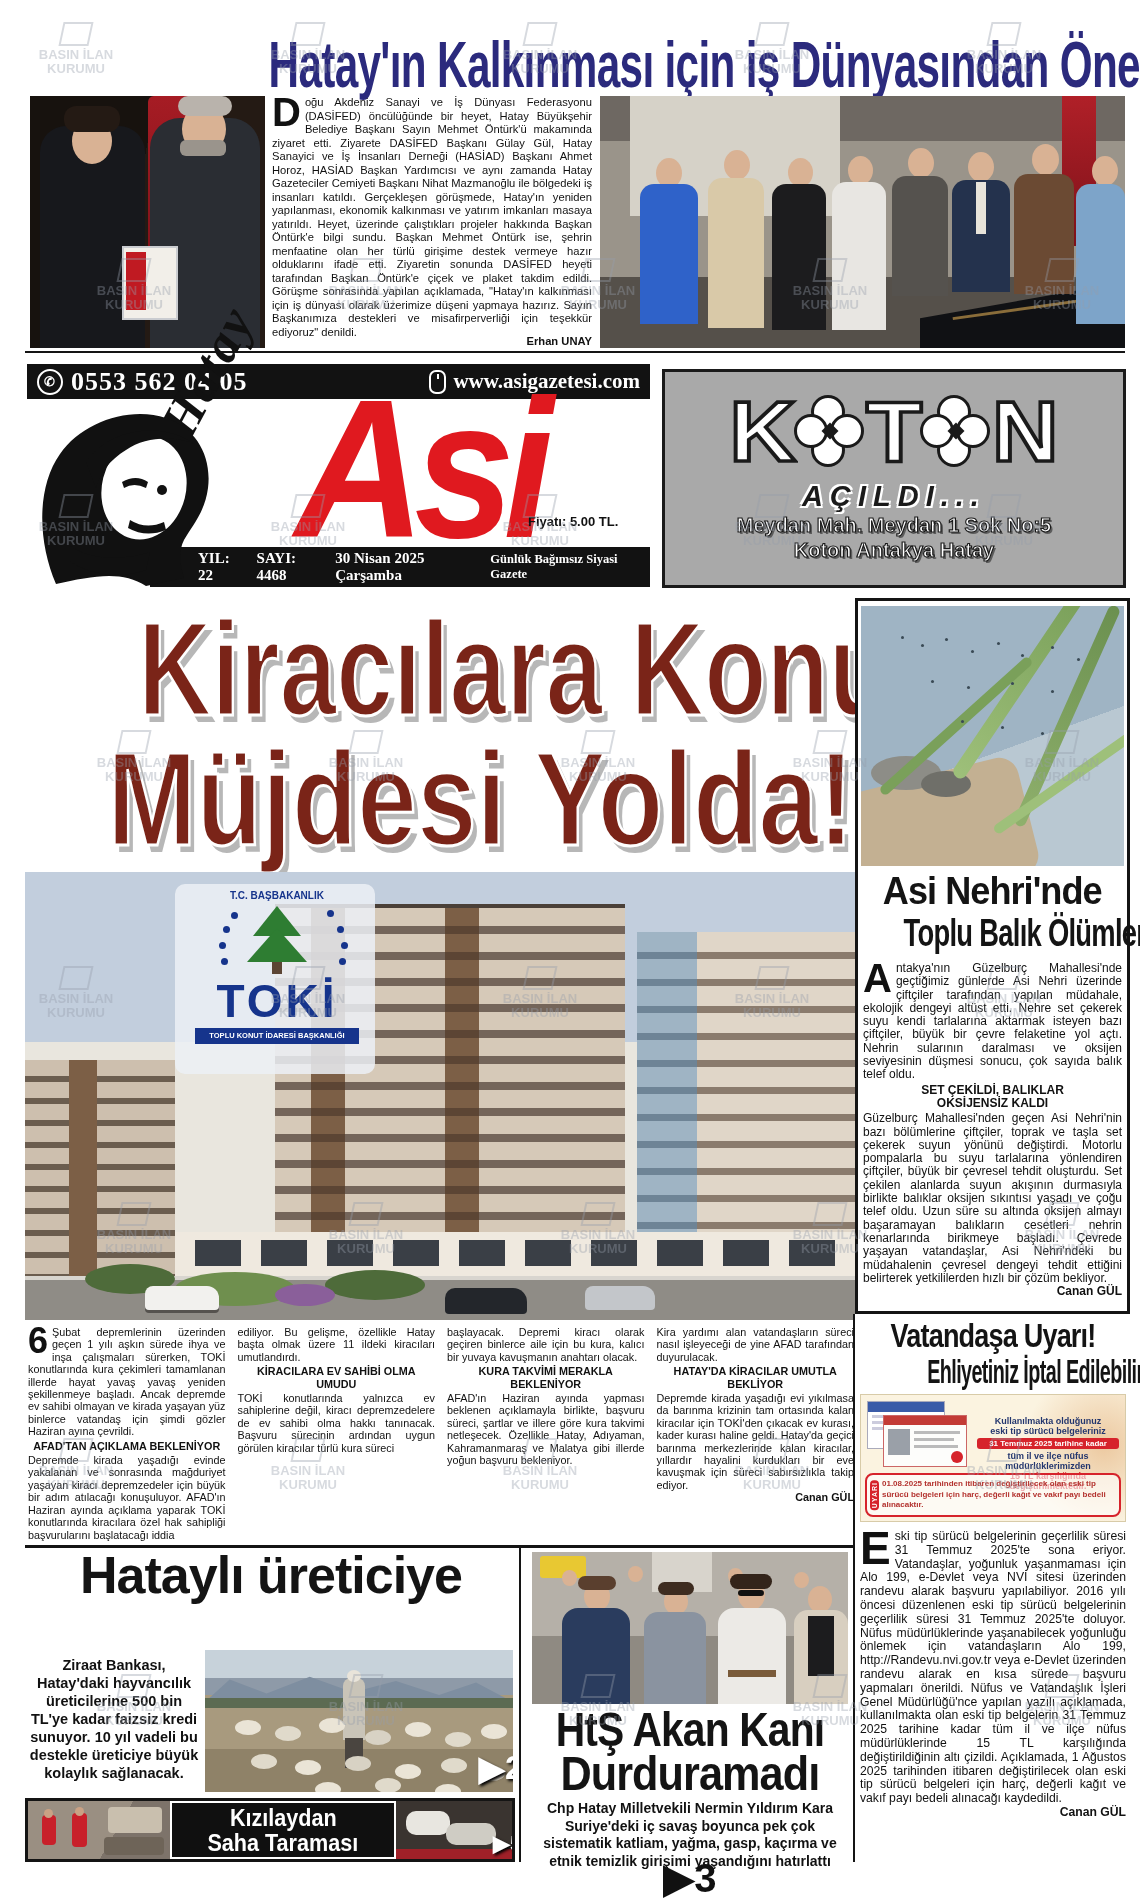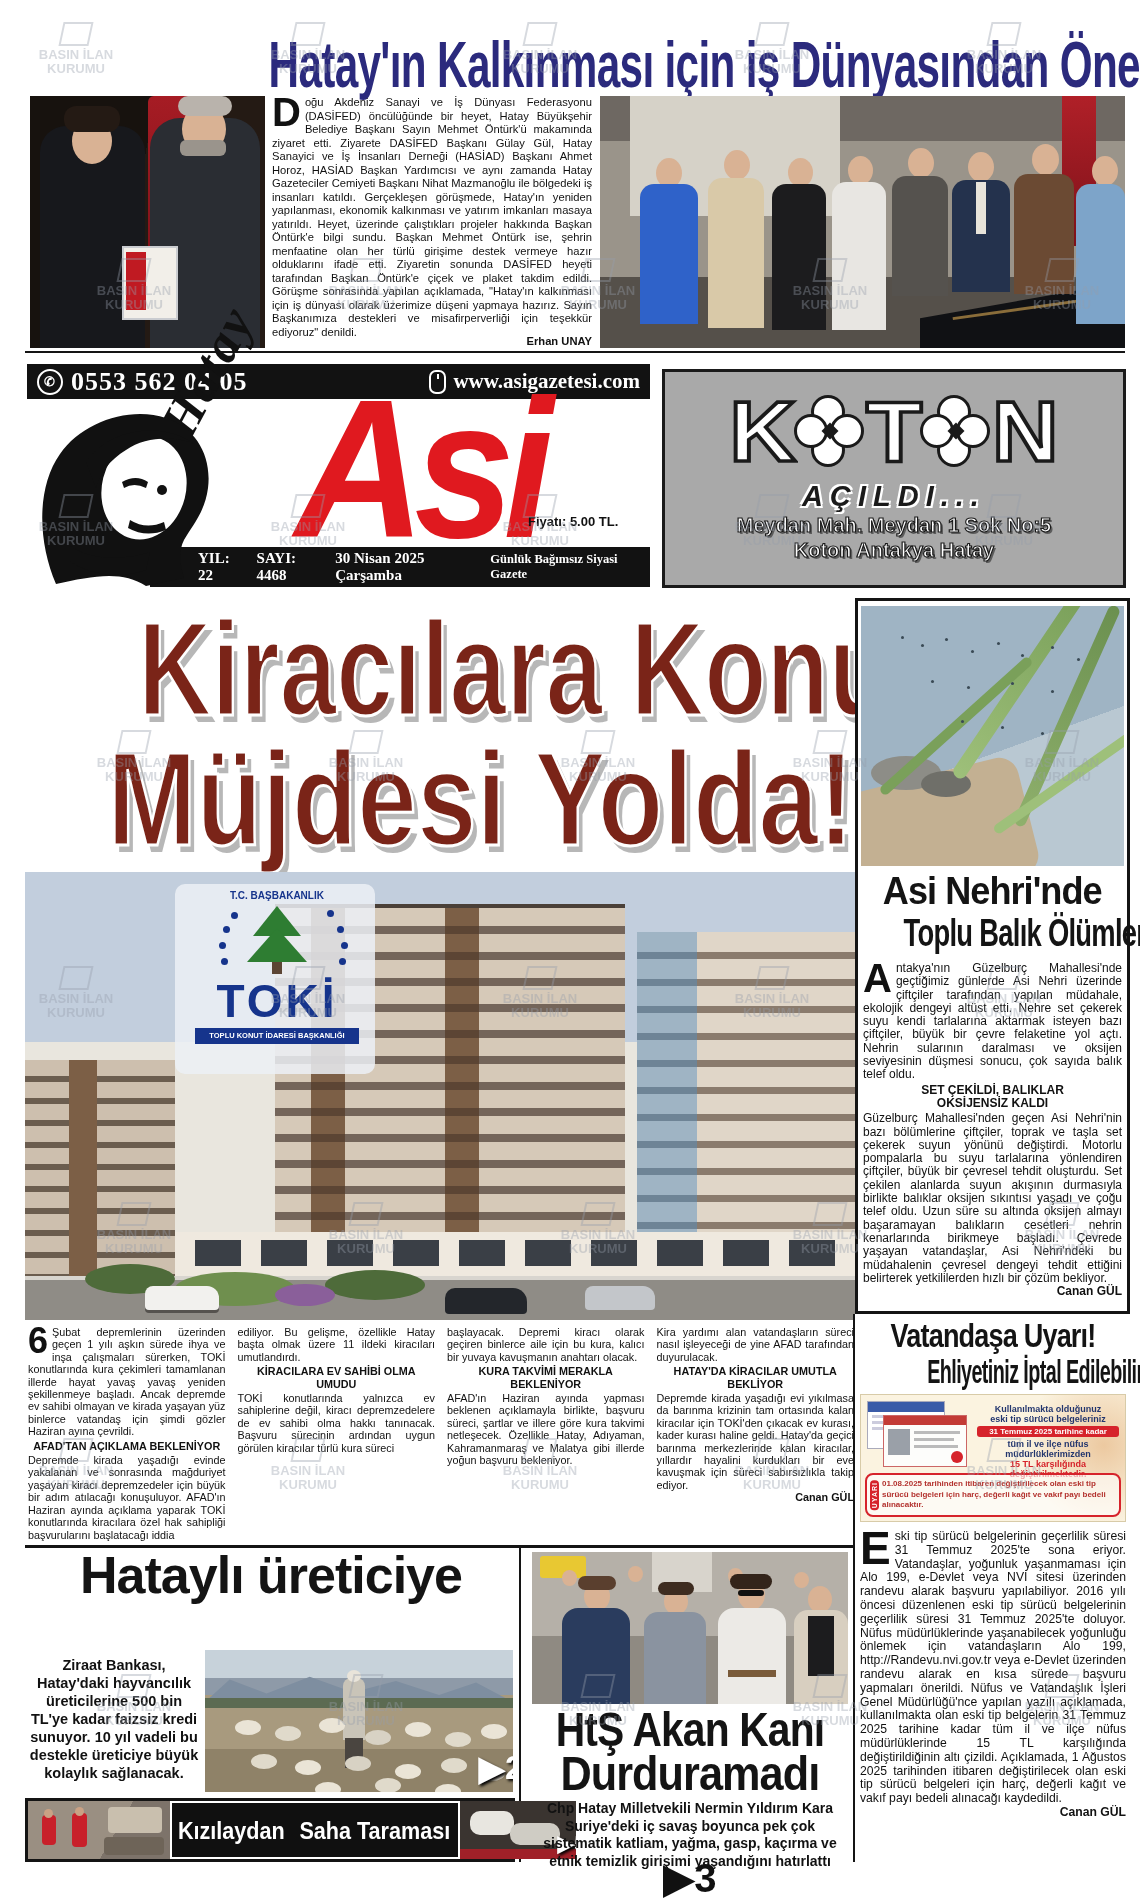--- a/index.html
+++ b/index.html
@@ -83,21 +83,21 @@
   #licinfo{left:860px;top:1394px;width:266px;height:128px;background:#fbf3e0;border:1px solid #d8cba8;box-sizing:border-box;}
   #licbody{left:860px;top:1530px;width:266px;font-size:12.2px;line-height:13.8px;}
   #licbody .dc{font-size:46px;}
   
   #crh1{left:25px;top:1550px;width:492px;font-size:52px;line-height:50px;}
   #crh2{left:25px;top:1600px;width:492px;font-size:52px;line-height:50px;}
   #crbody{left:28px;top:1656px;width:172px;font-size:14.5px;line-height:18px;font-weight:bold;text-align:center;}
   #sheepph{left:205px;top:1650px;width:308px;height:142px;}
   #kzstrip{left:25px;top:1798px;width:490px;height:64px;border:3px solid #141414;box-sizing:border-box;
           display:flex;background:#fff;}
-  #kztitle{flex:1;background:#101010;border:2px solid #fff;color:#fff;display:flex;flex-direction:row;
+  #kztitle{flex:1;background:#101010;border:2px solid #fff;color:#fff;display:flex;flex-direction:column;
           align-items:center;justify-content:center;font-weight:bold;font-size:24px;line-height:25px;}
   
   #htsph{left:532px;top:1552px;width:316px;height:152px;}
   #htsh1{left:530px;top:1708px;width:320px;font-size:48px;line-height:44px;}
   #htsh2{left:530px;top:1752px;width:320px;font-size:48px;line-height:44px;}
   #htsbody{left:532px;top:1800px;width:316px;font-size:14px;line-height:17.5px;font-weight:bold;text-align:center;}
   .pageref{font-weight:bold;}
   .whiteref{color:#fff;font-weight:bold;font-size:34px;text-shadow:2px 2px 3px #000;}
   
   .head{border-radius:50%;background:#d9b294;}
@@ -291,21 +291,21 @@
     <div style="margin:3px 4px;height:3px;background:#ccd;width:60%;"></div>
   </div>
   <div style="position:absolute;left:22px;top:20px;width:84px;height:52px;background:#fdfdfb;border:1px solid #c66;box-sizing:border-box;">
     <div style="height:9px;background:#c33b36;"></div>
     <div style="position:absolute;left:4px;top:13px;width:22px;height:26px;background:#9aa0a8;"></div>
     <div style="position:absolute;left:30px;top:15px;width:46px;height:3px;background:#bbb;"></div>
     <div style="position:absolute;left:30px;top:22px;width:40px;height:3px;background:#bbb;"></div>
     <div style="position:absolute;left:30px;top:29px;width:44px;height:3px;background:#bbb;"></div>
     <div style="position:absolute;right:3px;bottom:3px;width:12px;height:12px;border-radius:50%;background:#d6232b;"></div>
   </div>
-  <div style="position:absolute;left:112px;top:9px;width:150px;text-align:center;font-size:9px;font-weight:bold;color:#23366e;">
+  <div style="position:absolute;left:112px;top:21px;width:150px;text-align:center;font-size:9px;font-weight:bold;color:#23366e;">
     <div>Kullanılmakta olduğunuz</div>
     <div>eski tip sürücü belgeleriniz</div>
     <div style="margin:2px auto;background:#d6232b;color:#fff;border-radius:3px;padding:1px 12px;font-size:8px;display:inline-block;">31 Temmuz 2025 tarihine kadar</div>
     <div>tüm il ve ilçe nüfus</div>
     <div>müdürlüklerimizden</div>
     <div style="color:#d6232b;">15 TL karşılığında</div>
     <div style="color:#d6232b;">değiştirilmektedir.</div>
   </div>
   <div style="position:absolute;left:4px;bottom:4px;right:4px;height:40px;border:2px solid #d6232b;border-radius:8px;display:flex;align-items:center;background:rgba(255,255,255,.6);">
     <span style="writing-mode:vertical-rl;transform:rotate(180deg);background:#d6232b;color:#fff;font-size:7px;font-weight:bold;border-radius:4px;padding:2px 1px;margin:0 3px;letter-spacing:1px;">UYARI</span>

